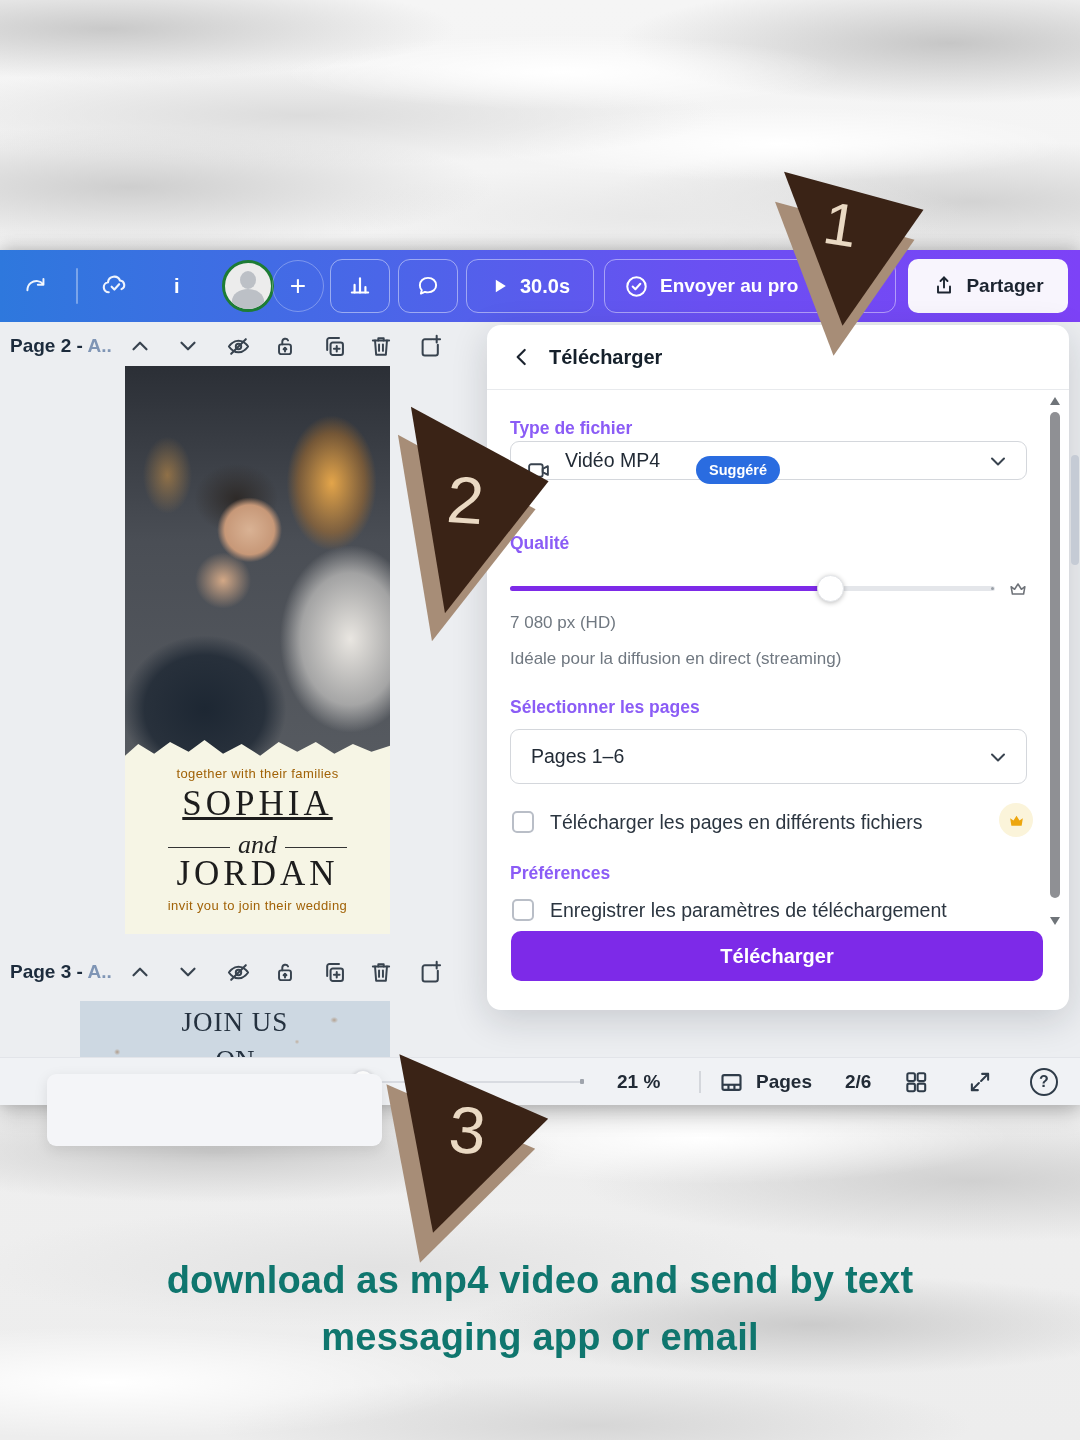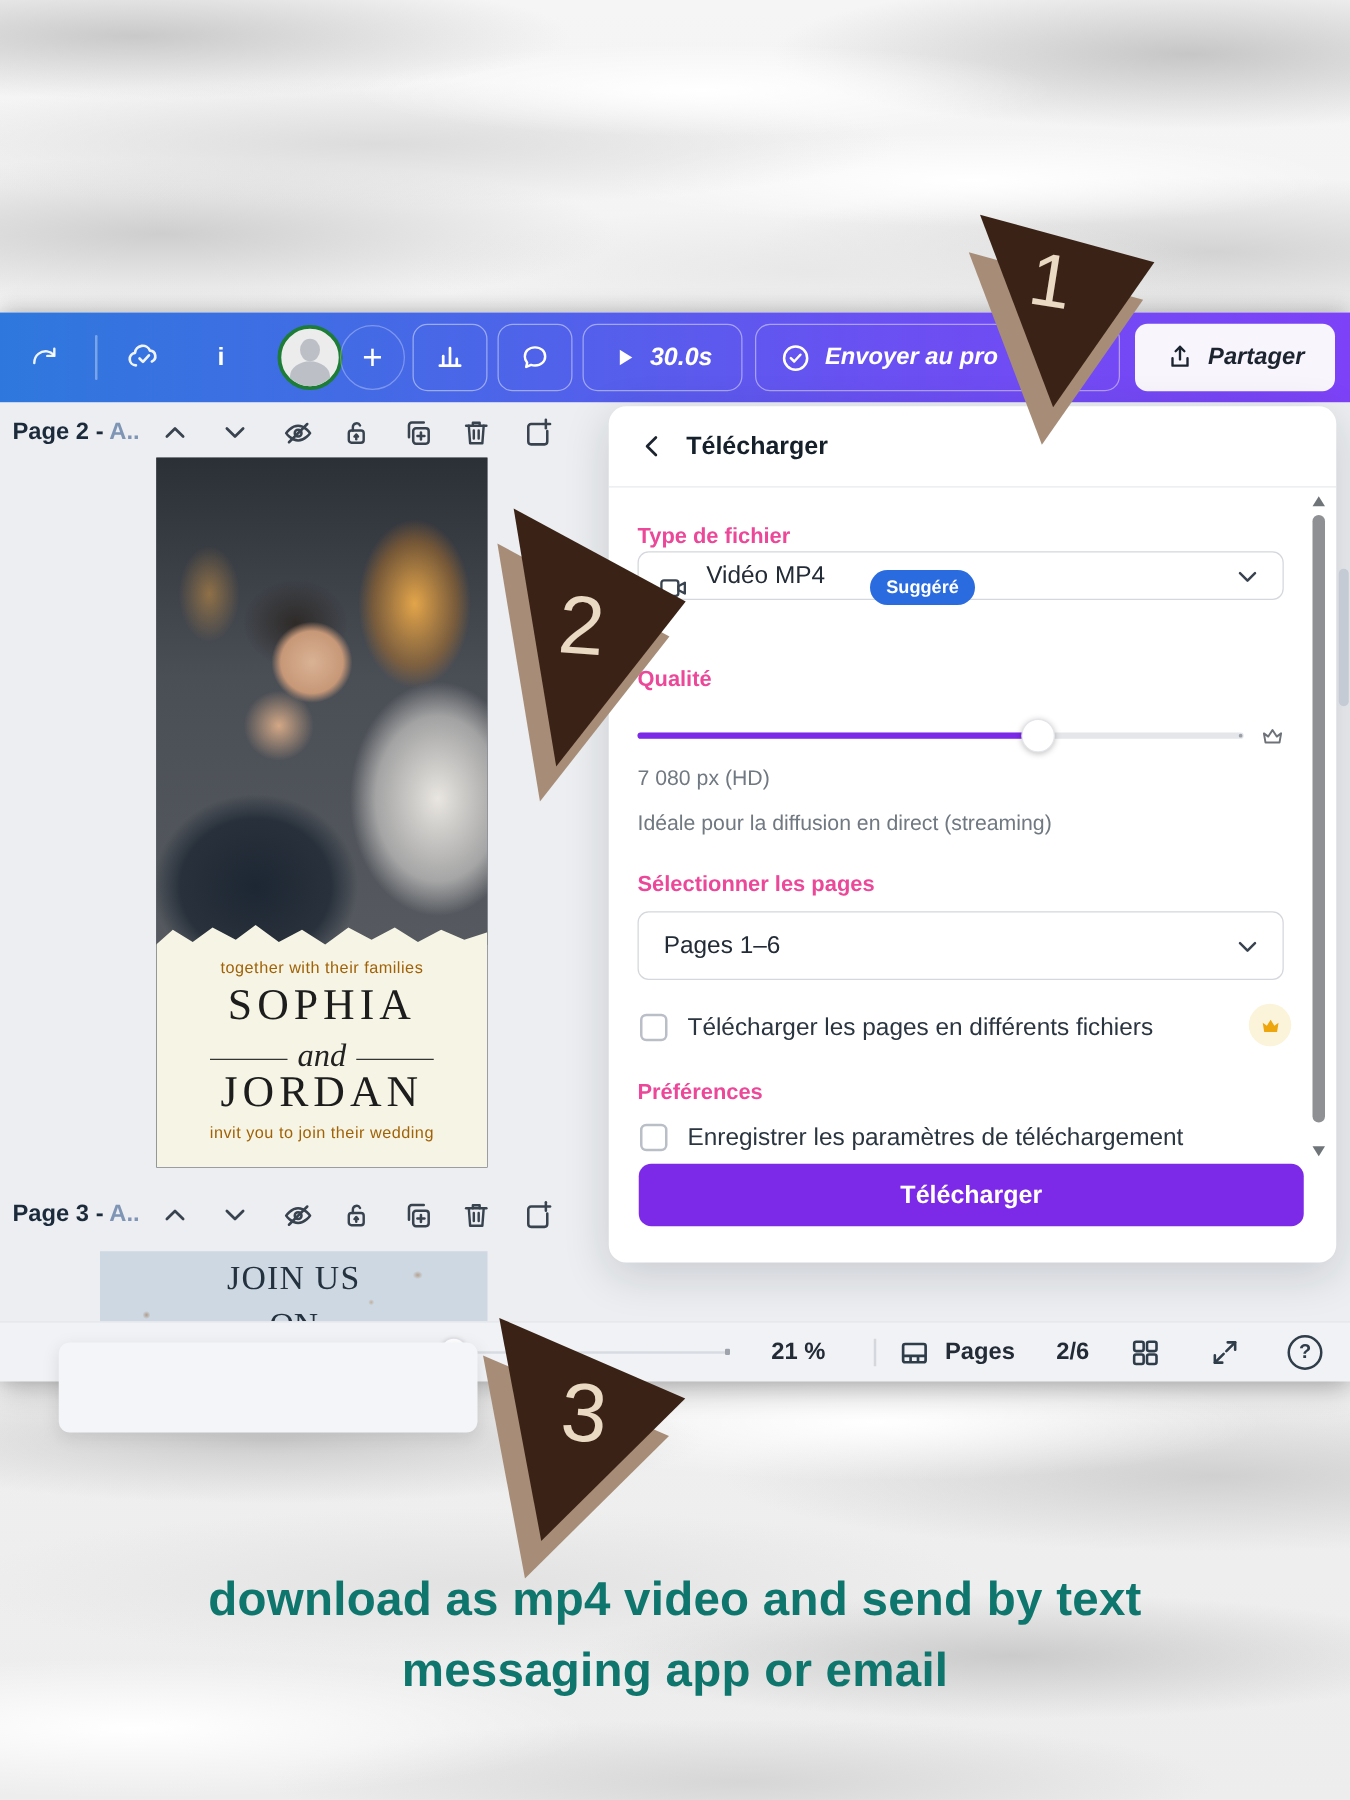--- a/index.html
+++ b/index.html
@@ -37,21 +37,21 @@
   .toolbar .abs { position:absolute; }
   .tb-icon { color:rgba(255,255,255,.92); }
   .tb-divider { left:76px; top:18px; width:2px; height:36px; background:rgba(255,255,255,.35); border-radius:1px; }
   .tb-info { left:174px; top:0; height:72px; line-height:72px; color:#fff; font-size:20px; font-weight:700; }
   .avatar { left:222px; top:10px; width:52px; height:52px; border-radius:50%; background:#ececec; border:3px solid #1d7c35; overflow:hidden; }
   .avatar .head { position:absolute; left:15px; top:8px; width:16px; height:18px; border-radius:50%; background:#bcc0c6; }
   .avatar .body { position:absolute; left:7px; top:26px; width:32px; height:24px; border-radius:50% 50% 0 0; background:#bcc0c6; }
   .tb-plus { left:272px; top:10px; width:52px; height:52px; border:1.5px solid rgba(255,255,255,.3); border-radius:50%;
              color:#fff; font-size:28px; font-weight:400; text-align:center; line-height:49px; }
   .tb-btn { border:1.5px solid rgba(255,255,255,.45); border-radius:12px; height:54px; top:9px;
-            display:flex; align-items:center; justify-content:center; gap:10px; color:#fff;font-style:italic; }
+            display:flex; align-items:center; justify-content:center; gap:10px; color:#fff; }
   .tb-chart { left:330px; width:60px; }
   .tb-chat  { left:398px; width:60px; }
   .tb-play  { left:466px; width:128px; font-size:20px; font-weight:700; }
   .tb-send  { left:604px; width:292px; font-size:19px; font-weight:700; justify-content:flex-start; padding-left:18px; }
   .tb-share { left:908px; width:160px; background:#f8f5fd; border:none; border-radius:10px; color:#1c2430; font-size:19px; font-weight:700; }
 
   
   .workspace { position:relative; height:735px; background:#eceef1; overflow:hidden; }
 
   .page-row { position:absolute; left:0; width:480px; height:44px; }
@@ -72,39 +72,39 @@
       radial-gradient(90px 120px at 85% 70%, #e9e6e1 0%, rgba(233,230,225,.55) 55%, transparent 78%),
       radial-gradient(100px 90px at 30% 88%, #1d2733 0%, rgba(29,39,51,.8) 60%, transparent 82%),
       linear-gradient(180deg, #2b2f36 0%, #4a4e55 45%, #565a60 100%);
   }
   .card { position:absolute; left:0; bottom:0; width:100%; height:196px; background:#f6f5e5;
     clip-path:polygon(0 9%, 5% 3%, 11% 8%, 17% 2%, 24% 7%, 30% 1%, 37% 8%, 44% 3%, 51% 9%, 58% 2%, 65% 7%, 72% 2%, 79% 8%, 86% 3%, 93% 7%, 100% 4%, 100% 100%, 0 100%); }
   .card .t-small { position:absolute; width:100%; text-align:center; font-size:13px; letter-spacing:.4px; color:#a16207; }
   .card .t1 { top:28px; }
   .card .t2 { top:160px; }
   .card .nm { position:absolute; width:100%; text-align:center; font-family:"Liberation Serif", serif; font-size:35px; letter-spacing:4px; color:#1d1d1d; }
-  .card .n1 { top:46px; }
+  .card .n1 { top:46px;text-decoration:underline; }
   .card .n2 { top:116px; }
   .card .and { position:absolute; top:92px; width:100%; text-align:center; font-family:"Liberation Serif", serif; font-style:italic; font-size:26px; color:#222; }
   .card .and::before, .card .and::after { content:""; display:inline-block; vertical-align:middle; width:62px; height:1px; background:#333; margin:0 8px; }
 
   
   .thumb3 { position:absolute; left:80px; top:679px; width:310px; height:68px; background:#cdd8e2; overflow:hidden;
     background-image:radial-gradient(5px 4px at 82% 28%, #b4a18f 0%, transparent 80%), radial-gradient(4px 4px at 12% 75%, #b09c8a 0%, transparent 80%), radial-gradient(3px 3px at 70% 60%, #c0ae9d 0%, transparent 80%); }
   .thumb3 .j1 { position:absolute; top:6px; width:100%; text-align:center; font-family:"Liberation Serif", serif; font-size:27px; letter-spacing:1px; color:#24313f; }
   .thumb3 .j2 { position:absolute; top:44px; width:100%; text-align:center; font-family:"Liberation Serif", serif; font-size:27px; color:#24313f; }
 
   
   .panel { position:absolute; left:487px; top:75px; width:582px; height:685px; background:#fff; border-radius:14px;
            box-shadow:0 10px 36px rgba(20,24,40,.16); }
   .panel-header { position:relative; height:65px; border-bottom:1.5px solid #e8eaed; }
   .back { position:absolute; left:22px; top:19px; width:26px; height:26px; color:#1c2430; }
   .panel-title { position:absolute; left:62px; top:0; height:65px; line-height:65px; font-size:20px; font-weight:700; color:#15202b; }
   .p-abs { position:absolute; }
-  .p-label { font-size:17.5px; font-weight:700; color:#ec4899; }
+  .p-label { font-size:17.5px; font-weight:700; color:#8b5cf6; }
   .p-gray { font-size:17px; color:#707881; }
   .dd { left:23px; width:517px; border:1.5px solid #d4d7dc; border-radius:9px; background:#fff; }
   .dd1 { top:116px; height:39px; }
   .dd2 { top:404px; height:55px; }
   .dd .val { position:absolute; top:0; height:100%; display:flex; align-items:center; font-size:19.5px; color:#222b36; }
   .dd .chev { position:absolute; right:16px; top:50%; margin-top:-12px; width:24px; height:24px; color:#39434f; }
   .badge { position:absolute; left:185px; top:14px; height:28px; border-radius:14px; background:#2a6ce0; color:#fff;
            font-size:14.5px; font-weight:700; display:flex; align-items:center; padding:0 13px; }
   .film { position:absolute; left:15px; top:16px; width:25px; height:25px; color:#39434f; }
 

